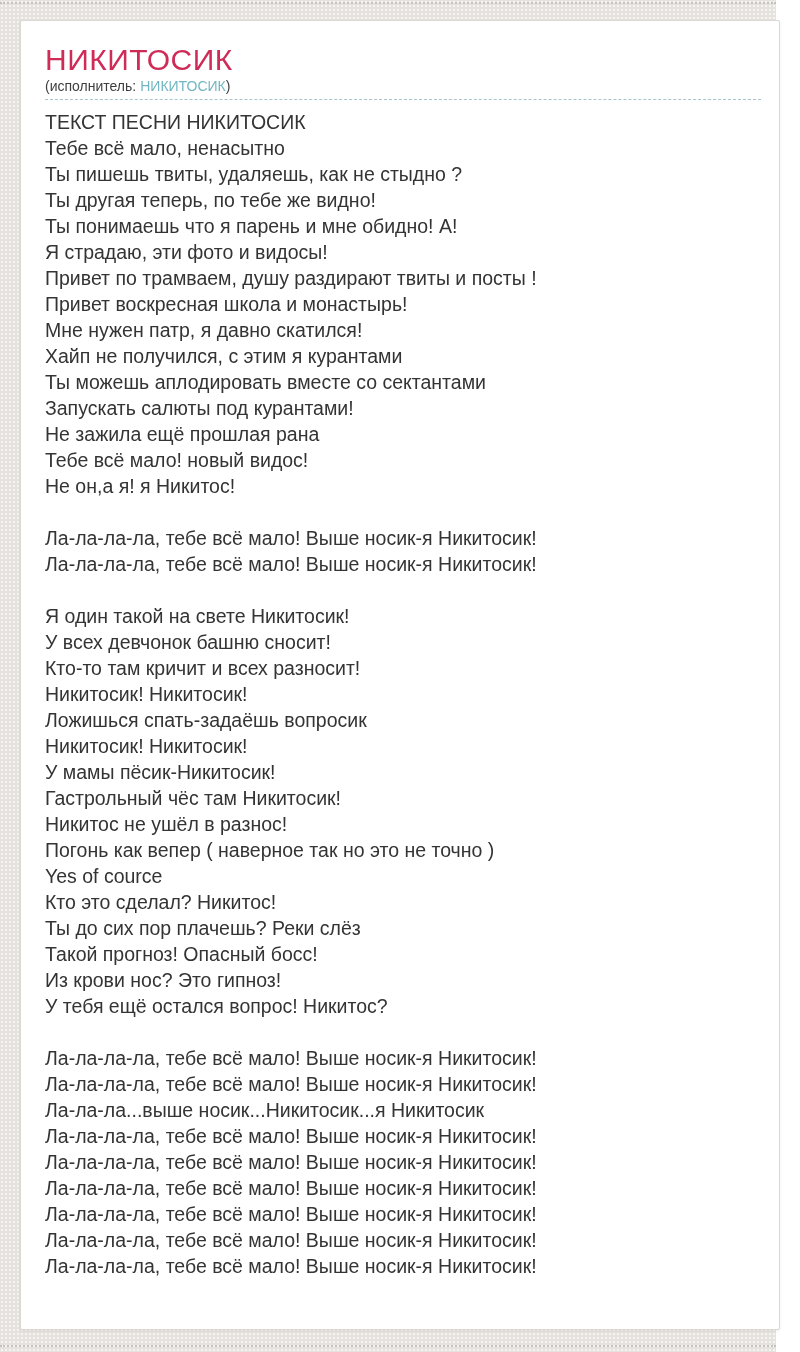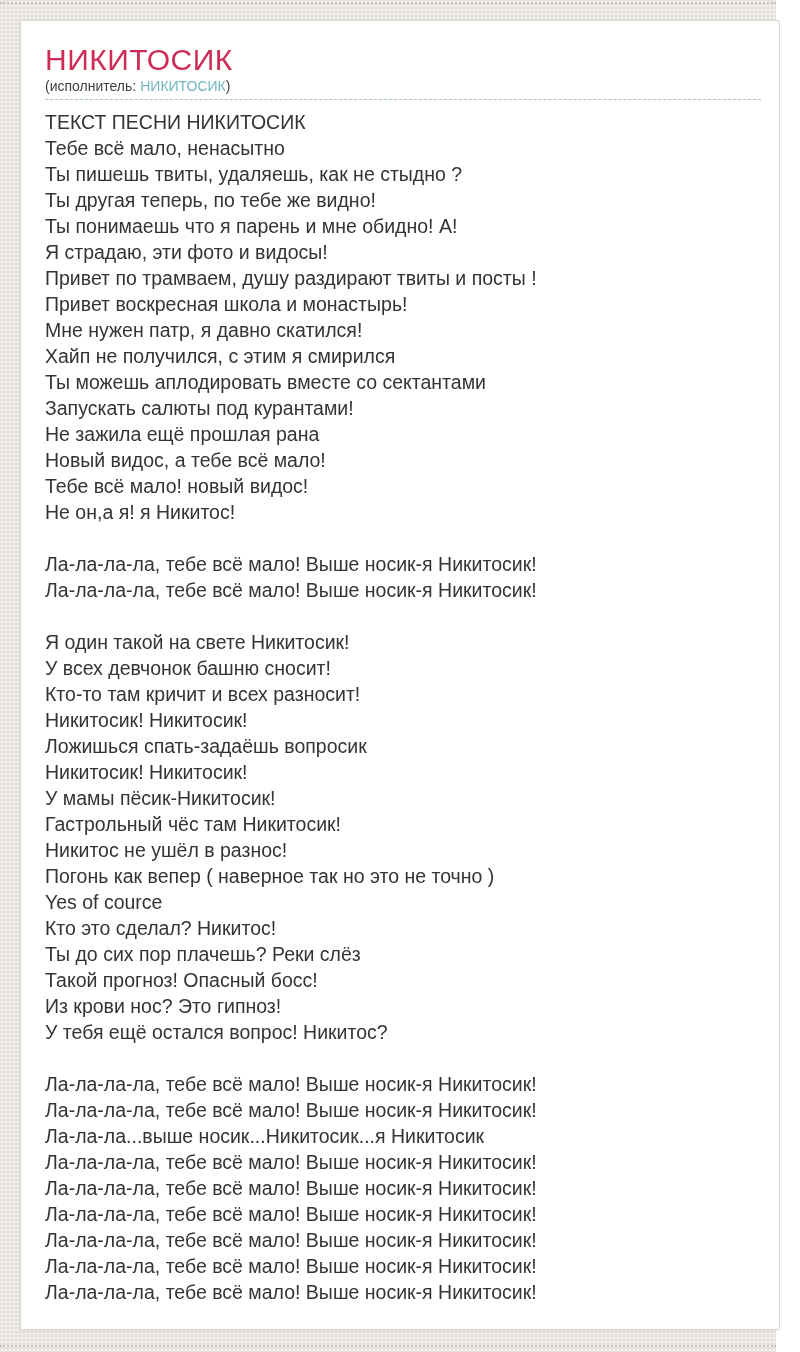--- a/index.html
+++ b/index.html
@@ -83,25 +83,24 @@
       <div class="lyrics-header">ТЕКСТ ПЕСНИ НИКИТОСИК</div>
       <div id="lyrics-lines">
           <div class="lyric-line">Тебе всё мало, ненасытно</div>
           <div class="lyric-line">Ты пишешь твиты, удаляешь, как не стыдно ?</div>
           <div class="lyric-line">Ты другая теперь, по тебе же видно!</div>
           <div class="lyric-line">Ты понимаешь что я парень и мне обидно! А!</div>
           <div class="lyric-line">Я страдаю, эти фото и видосы!</div>
           <div class="lyric-line">Привет по трамваем, душу раздирают твиты и посты !</div>
           <div class="lyric-line">Привет воскресная школа и монастырь!</div>
           <div class="lyric-line">Мне нужен патр, я давно скатился!</div>
-          <div class="lyric-line">Хайп не получился, с этим я смирился</div>
+          <div class="lyric-line">Хайп не получился, с этим я курантами</div>
           <div class="lyric-line">Ты можешь аплодировать вместе со сектантами</div>
           <div class="lyric-line">Запускать салюты под курантами!</div>
           <div class="lyric-line">Не зажила ещё прошлая рана</div>
-          <div class="lyric-line">Новый видос, а тебе всё мало!</div>
           <div class="lyric-line">Тебе всё мало! новый видос!</div>
           <div class="lyric-line">Не он,а я! я Никитос!</div>
           <div class="lyric-line">&nbsp;</div>
           <div class="lyric-line">Ла-ла-ла-ла, тебе всё мало! Выше носик-я Никитосик!</div>
           <div class="lyric-line">Ла-ла-ла-ла, тебе всё мало! Выше носик-я Никитосик!</div>
           <div class="lyric-line">&nbsp;</div>
           <div class="lyric-line">Я один такой на свете Никитосик!</div>
           <div class="lyric-line">У всех девчонок башню сносит!</div>
           <div class="lyric-line">Кто-то там кричит и всех разносит!</div>
           <div class="lyric-line">Никитосик! Никитосик!</div>

